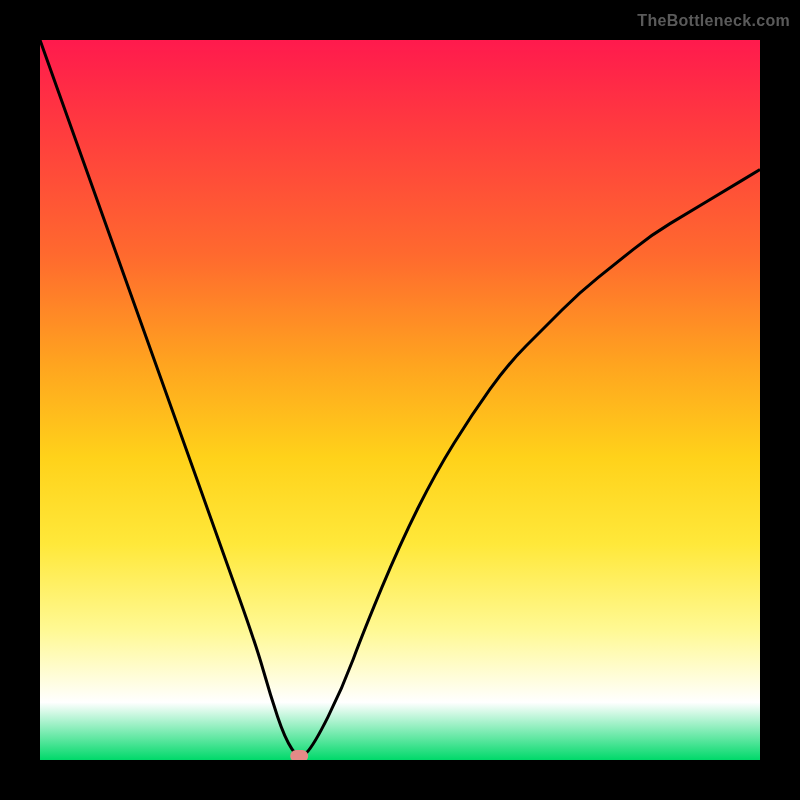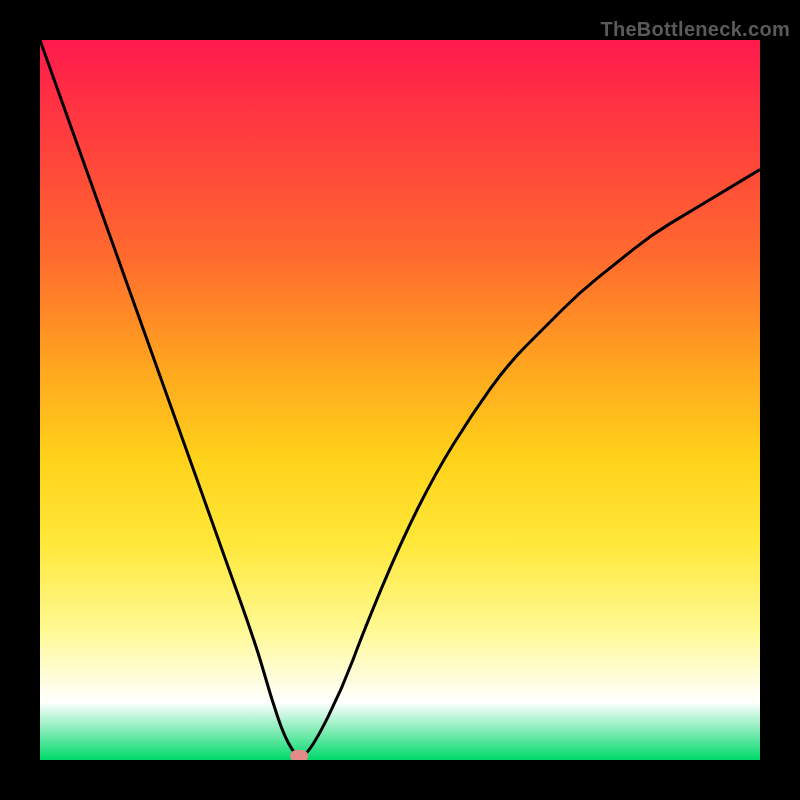--- a/index.html
+++ b/index.html
@@ -31,24 +31,24 @@
       #ffa41f 45%,
       #ffd21a 58%,
       #ffe83a 70%,
       #fff994 82%,
       #ffffff 92%,
       #00d96a 100%
     );
   }
   .watermark {
     position: absolute;
-    top: 18px;
+    top: 12px;
     right: 10px;
     font-family: Arial, Helvetica, sans-serif;
-    font-size: 20px;
+    font-size: 16px;
     font-weight: 600;
     color: #5a5a5a;
     letter-spacing: 0.3px;
   }
   .svg-layer {
     position: absolute;
     top: 40px;
     left: 40px;
     width: 720px;
     height: 720px;

